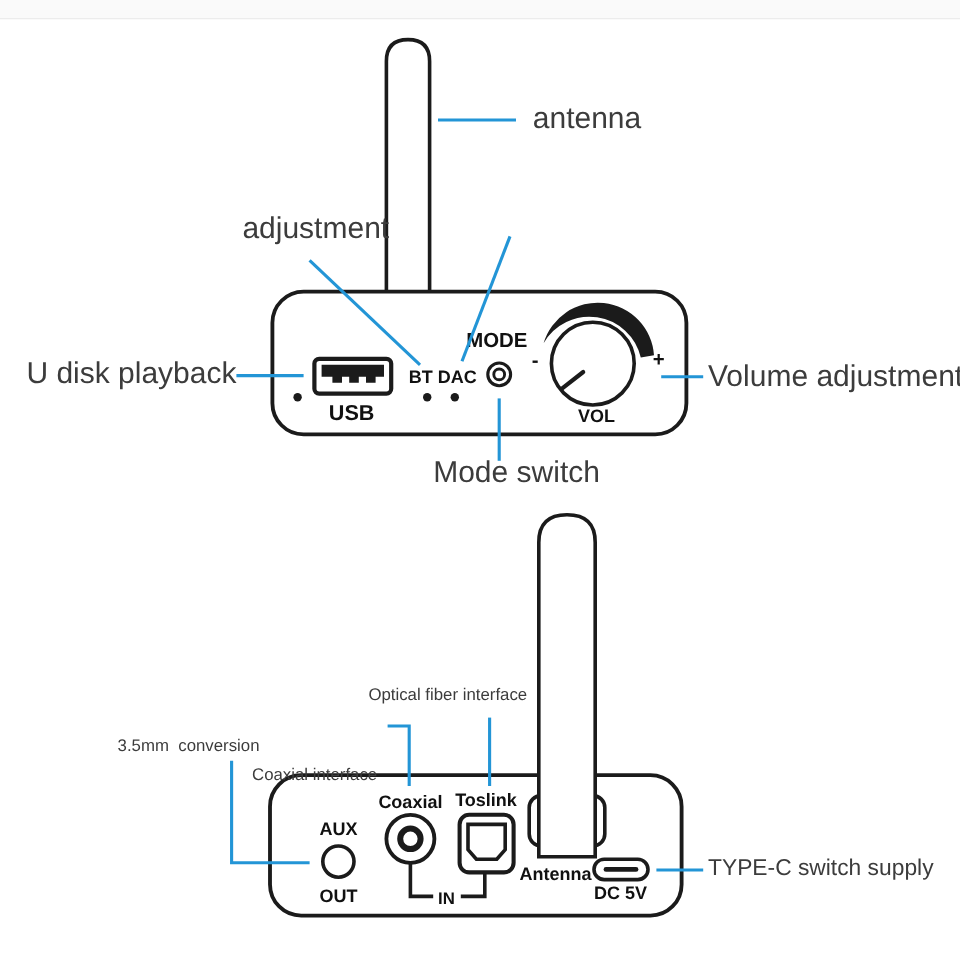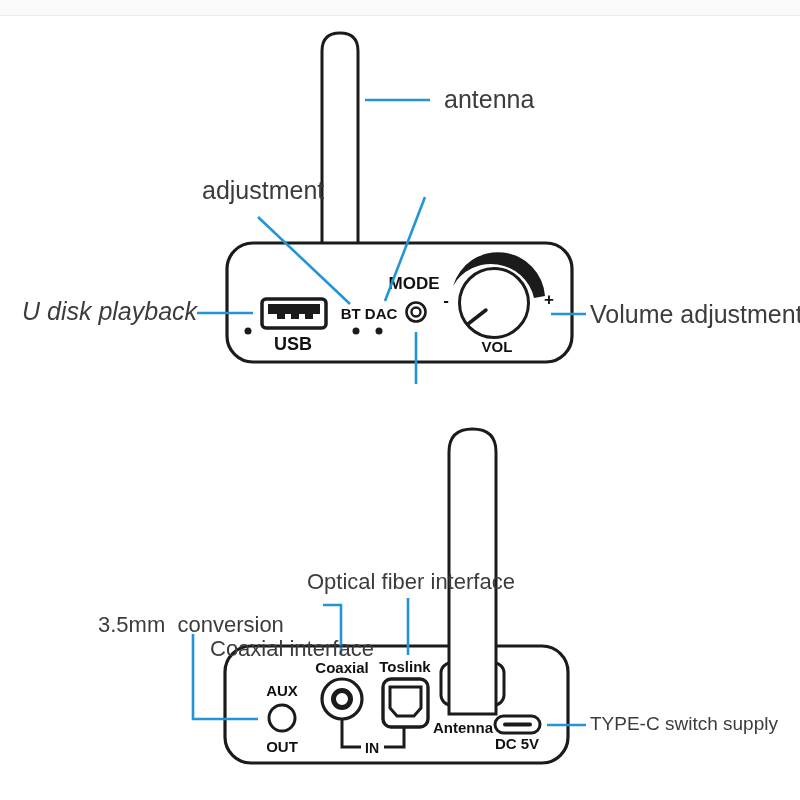--- a/index.html
+++ b/index.html
@@ -5,21 +5,21 @@
   html,body{margin:0;padding:0;background:#ffffff;}
   #stage{
     position:relative;width:800px;height:800px;background:#ffffff;overflow:hidden;
     font-family:"Liberation Sans","DejaVu Sans",sans-serif;
   }
   #topstrip{position:absolute;left:0;top:0;width:800px;height:15px;background:#fafafa;border-bottom:1px solid #ececec;}
   svg{position:absolute;left:0;top:0;}
   .ann{position:absolute;color:#3c3c3c;white-space:pre;line-height:1;}
   .ann-lg{font-size:25px;}
   .ann-md{font-size:19px;}
-  .ann-sm{font-size:22px;}
+  .ann-sm{font-size:14px;}
   .dev-label{font-family:"Liberation Sans","DejaVu Sans",sans-serif;font-weight:bold;fill:#111111;}
 </style>
 </head>
 <body>
 
 <div id="stage">
   <div id="topstrip"></div>
 
   <svg width="800" height="800" viewBox="0 0 800 800">
 
@@ -83,20 +83,21 @@
     <text x="517" y="749" font-size="15" text-anchor="middle" class="dev-label">DC 5V</text>
 
     <line x1="408" y1="598" x2="408" y2="655" stroke="#2395d6" stroke-width="2.6"></line>
     <path d="M323,605 H341 V655" fill="none" stroke="#2395d6" stroke-width="2.6"></path>
     <path d="M193,634 V719 H258" fill="none" stroke="#2395d6" stroke-width="2.6"></path>
     <line x1="547" y1="725" x2="586" y2="725" stroke="#2395d6" stroke-width="2.6"></line>
   </svg>
 
   <div class="ann ann-lg" style="left:444px;top:87px;">antenna</div>
   <div class="ann ann-lg" style="left:202px;top:178px;">adjustment</div>
-  <div class="ann ann-lg" style="left:22px;top:299px;font-style:italic;">U disk playback</div>
+  <div class="ann ann-lg" style="left:22px;top:299px;">U disk playback</div>
   <div class="ann ann-lg" style="left:590px;top:302px;">Volume adjustment</div>
+  <div class="ann ann-lg" style="left:361px;top:382px;">Mode switch</div>
 
   <div class="ann ann-sm" style="left:307px;top:571px;">Optical fiber interface</div>
   <div class="ann ann-sm" style="left:210px;top:596px;margin-top:42px;">Coaxial interface</div>
   <div class="ann ann-sm" style="left:98px;top:614px;">3.5mm  conversion</div>
   <div class="ann ann-md" style="left:590px;top:714px;">TYPE-C switch supply</div>
 </div>
 
 </body></html>

